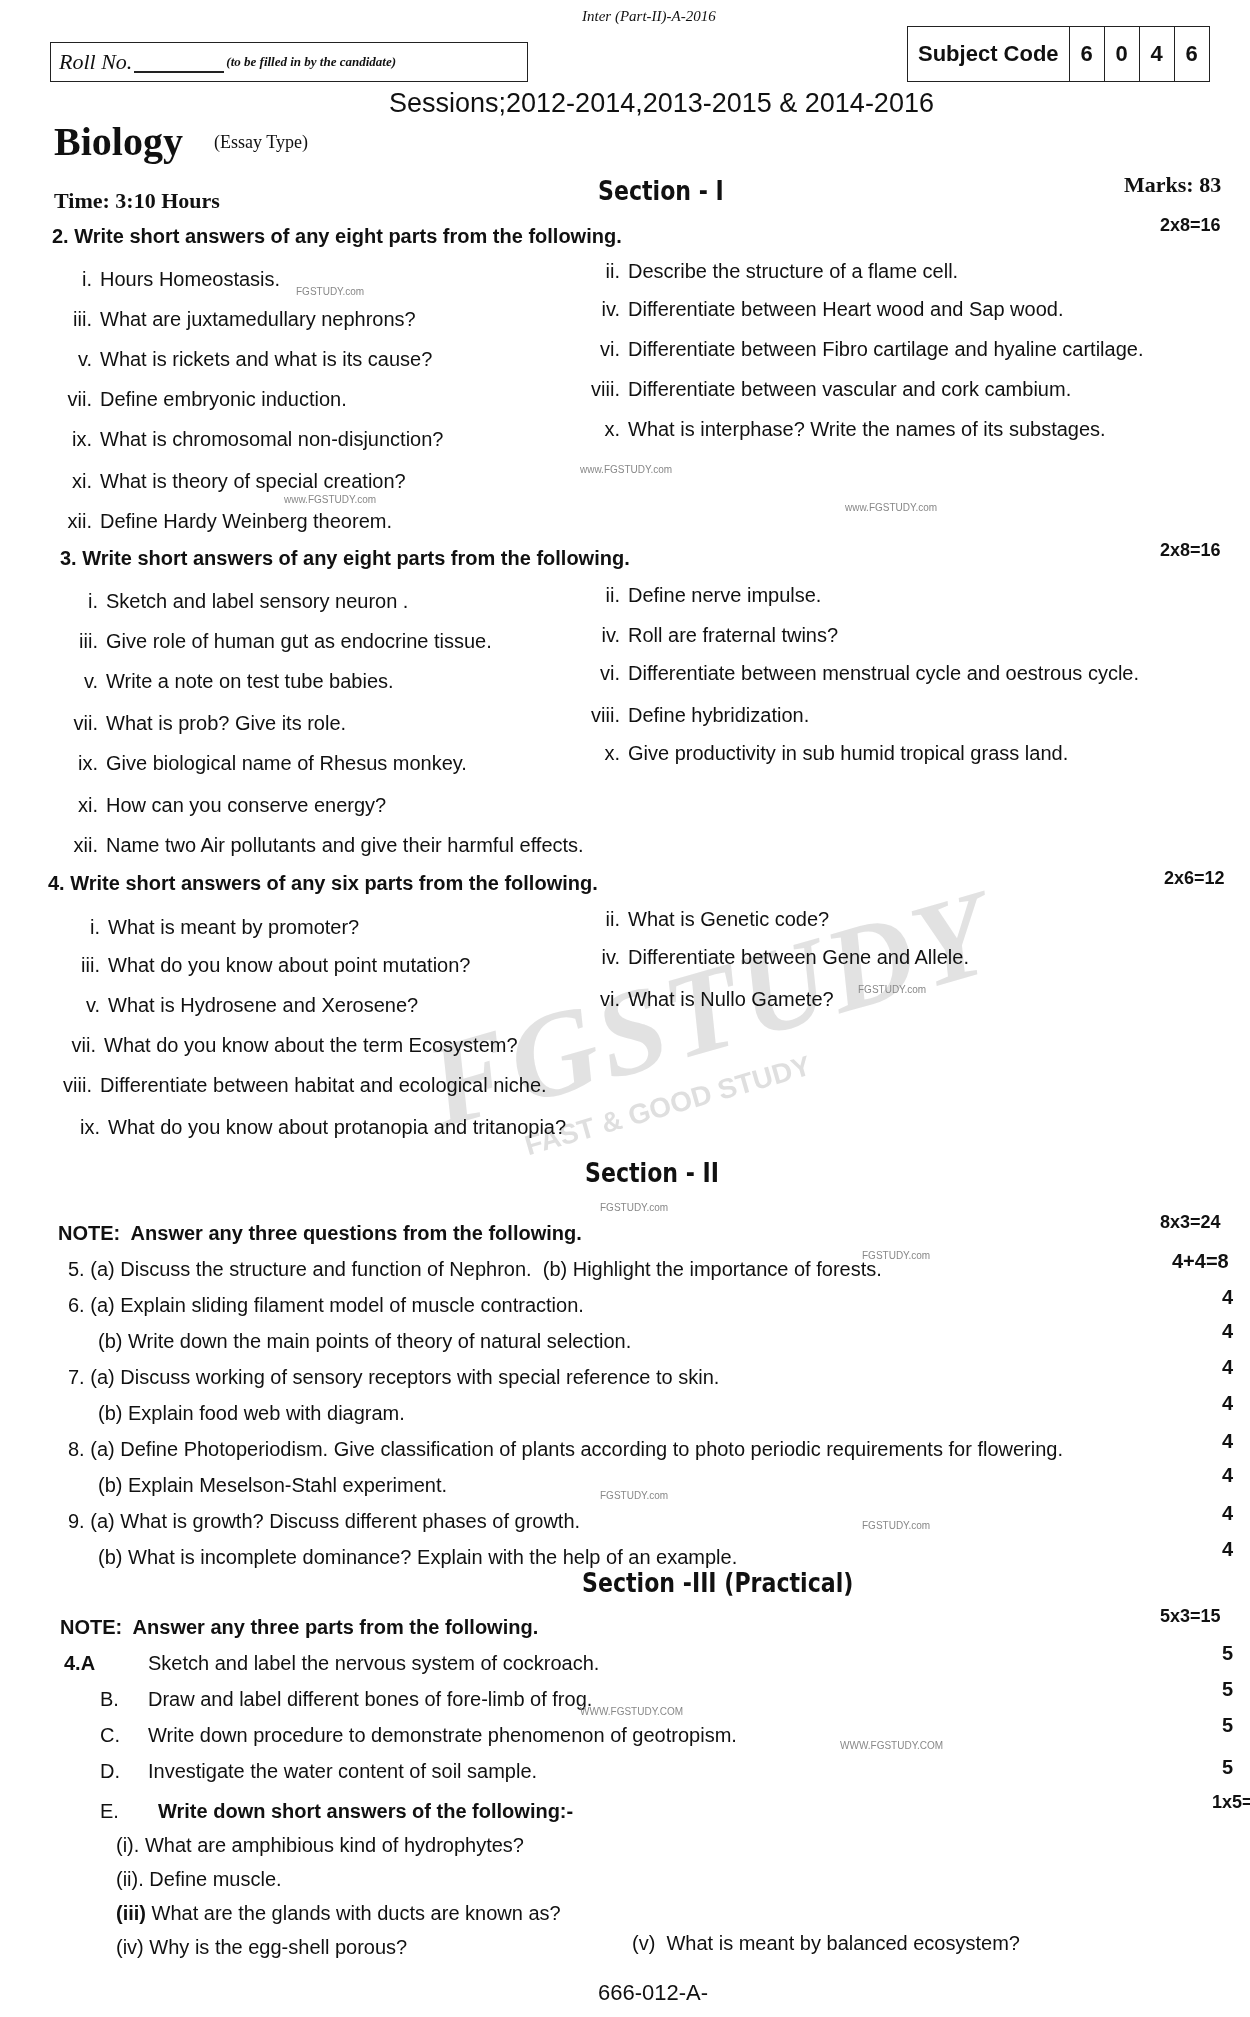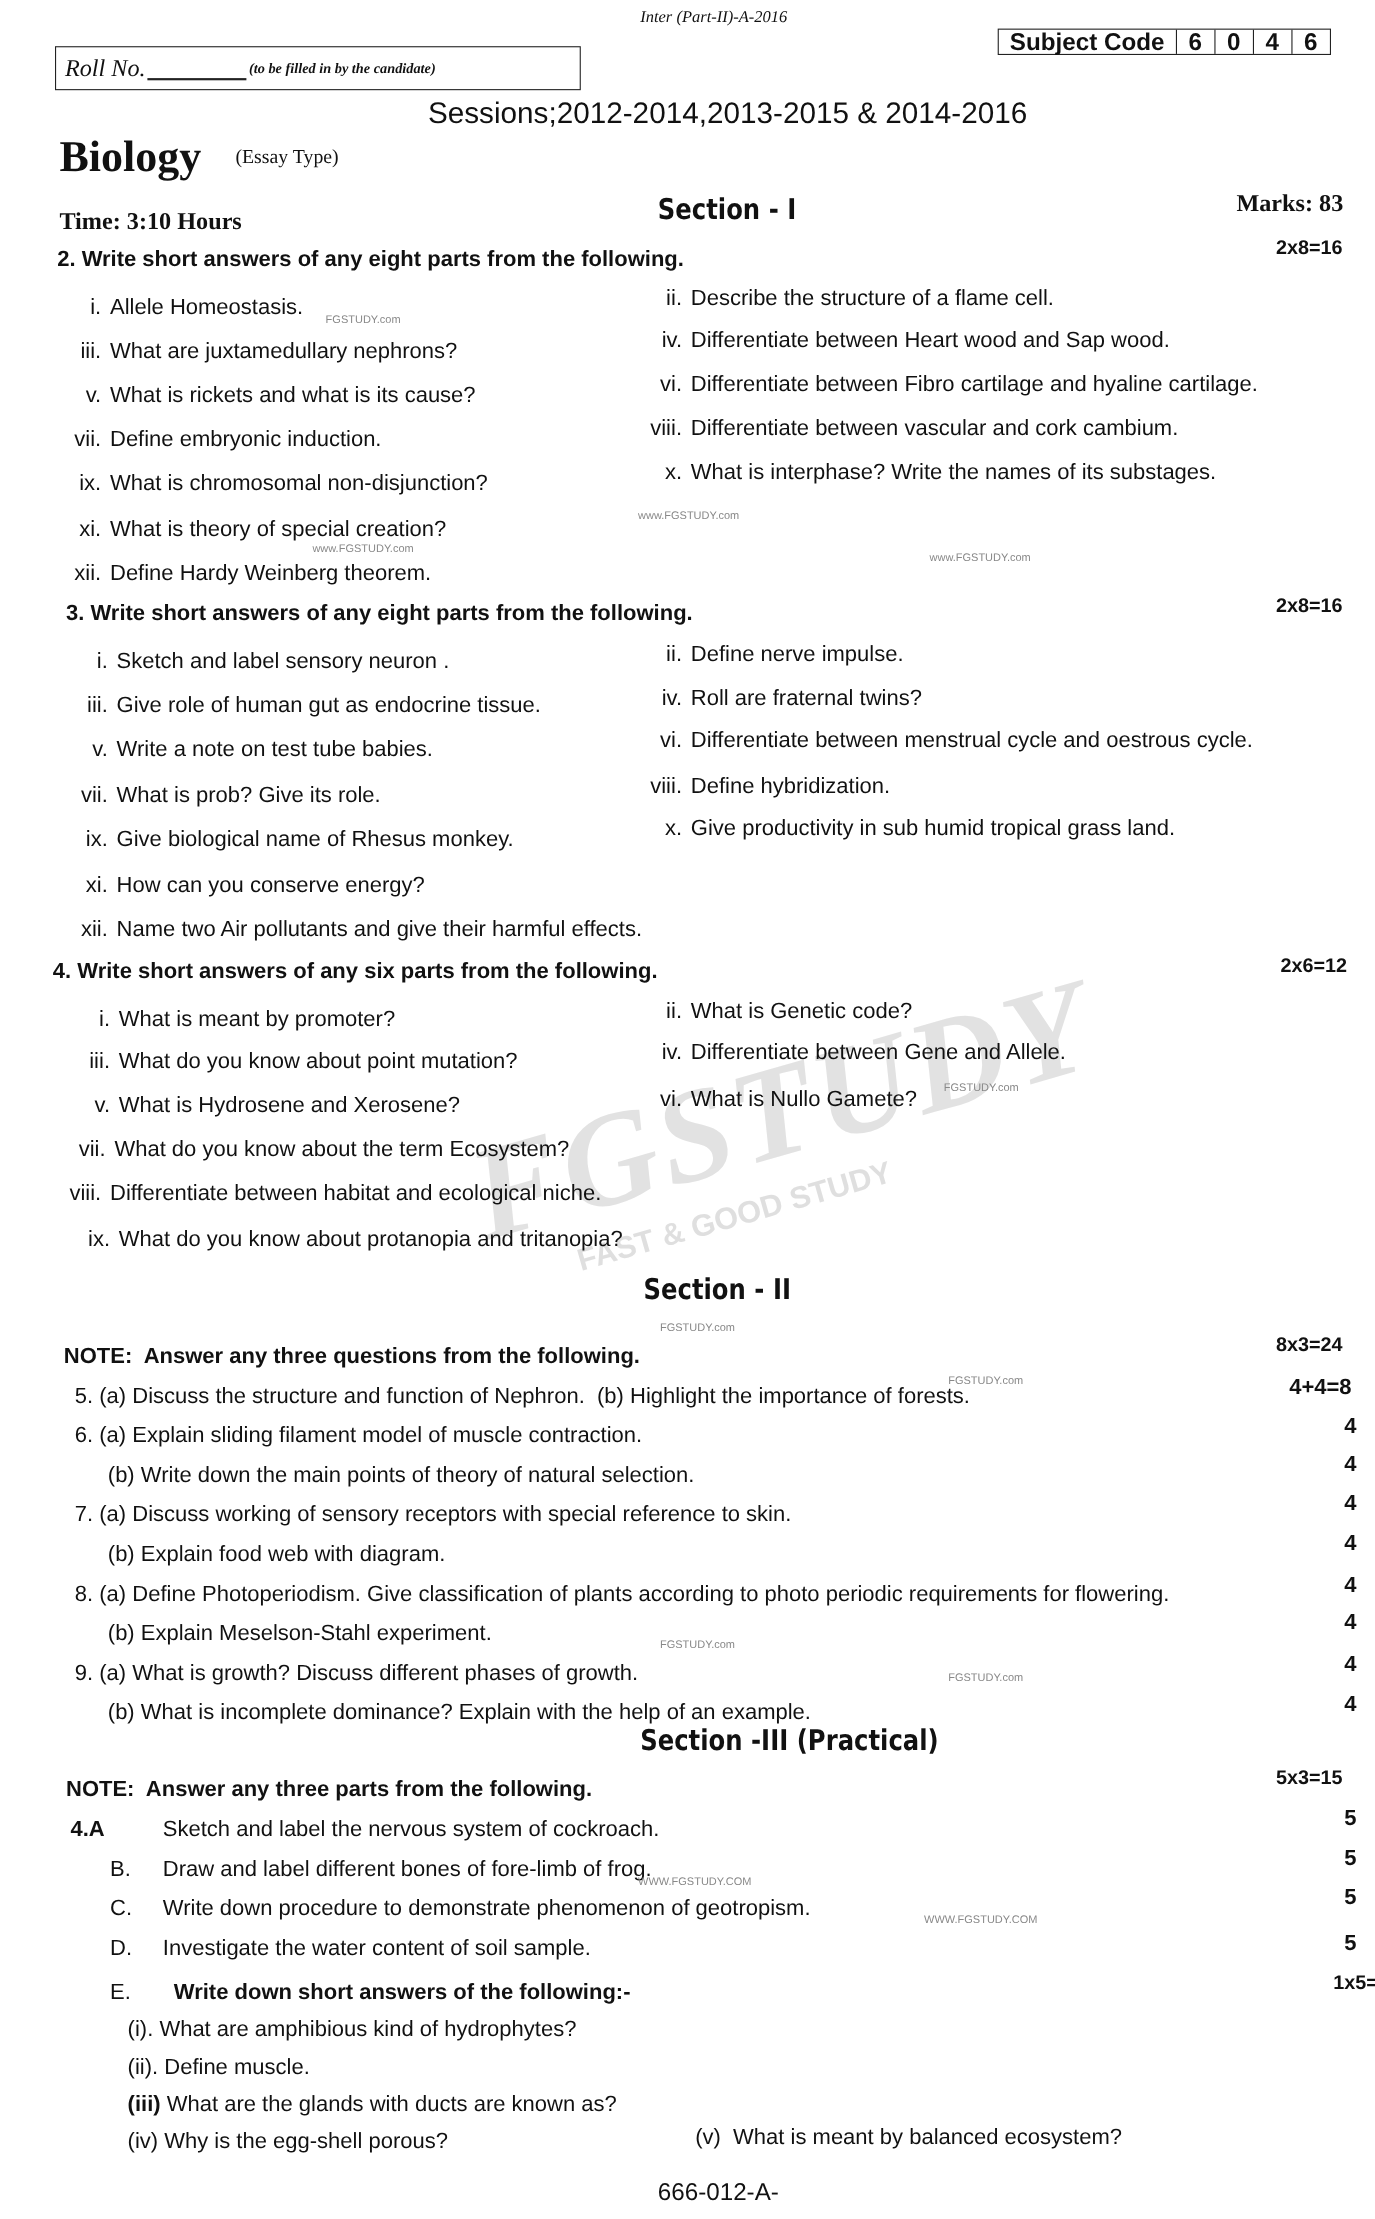--- a/index.html
+++ b/index.html
@@ -3,21 +3,21 @@
 <meta charset="utf-8">
 <style>
   html, body { margin:0; padding:0; background:#ffffff; }
   body { width:1250px; height:2017px; position:relative; overflow:hidden; color:#111; font-family:"Liberation Sans", sans-serif; }
   .abs { position:absolute; white-space:nowrap; }
   .roll-box { left:50px; top:42px; width:478px; height:40px; border:1.5px solid #222; box-sizing:border-box; padding-left:8px; display:flex; align-items:center; }
   .roll-label { font-family:Liberation Serif, serif; font-style:italic; font-size:22px; }
   .roll-line { display:inline-block; width:90px; border-bottom:2px solid #222; margin:0 2px; height:20px; }
   .roll-hint { font-family:"Liberation Serif", serif; font-style:italic; font-weight:bold; font-size:13px; }
   .header-top { left:582px; top:8px; font-family:"Liberation Serif", serif; font-style:italic; font-size:15px; }
-  .code-box { left:907px; top:26px; height:24px; display:flex; border:1.5px solid #222; box-sizing:border-box;justify-content:space-between; }
+  .code-box { left:907px; top:26px; height:56px; display:flex; border:1.5px solid #222; box-sizing:border-box;justify-content:space-between; }
   .code-box > div { border-left:1.5px solid #222; display:flex; align-items:center; justify-content:center; font-size:22px; font-weight:bold; }
   .code-box > div:first-child { border-left:none; padding:0 10px; font-size:22px; }
   .code-digit { width:34px; }
   .sessions { left:389px; top:88px; font-size:27px; font-weight:normal; }
   .subject { left:54px; top:118px; font-family:"Liberation Serif", serif; font-weight:bold; font-size:40px; }
   .subject-type { left:214px; top:132px; font-family:"Liberation Serif", serif; font-size:18px; }
   .time { left:54px; top:188px; font-family:"Liberation Serif", serif; font-weight:bold; font-size:22px; }
   .section-title { font-family:"DejaVu Sans", sans-serif; font-weight:bold; font-size:26px; transform:scaleX(0.85); transform-origin:left; }
   .marks { font-family:"Liberation Serif", serif; font-weight:bold; font-size:22px; }
   .qhead { font-size:20px; font-weight:bold; }
@@ -58,21 +58,21 @@
 <div class="abs marks" style="left:1124px;top:172px;">Marks: 83</div>
 
 <div class="abs big-wm">FGSTUDY</div>
 <div class="abs big-wm2">FAST &amp; GOOD STUDY</div>
 
 <div class="abs qhead" style="left:52px;top:225px;">2. Write short answers of any eight parts from the following.</div>
 <div class="abs qmark" style="left:1160px;top:215px;">2x8=16</div>
 
 <div class="abs item" style="left:52px;top:268px;">
     <span class="num">i.</span>
-    <span>Allele Homeostasis.</span>
+    <span>Hours Homeostasis.</span>
   </div>
 <div class="abs item" style="left:52px;top:308px;">
     <span class="num">iii.</span>
     <span>What are juxtamedullary nephrons?</span>
   </div>
 <div class="abs item" style="left:52px;top:348px;">
     <span class="num">v.</span>
     <span>What is rickets and what is its cause?</span>
   </div>
 <div class="abs item" style="left:52px;top:388px;">

